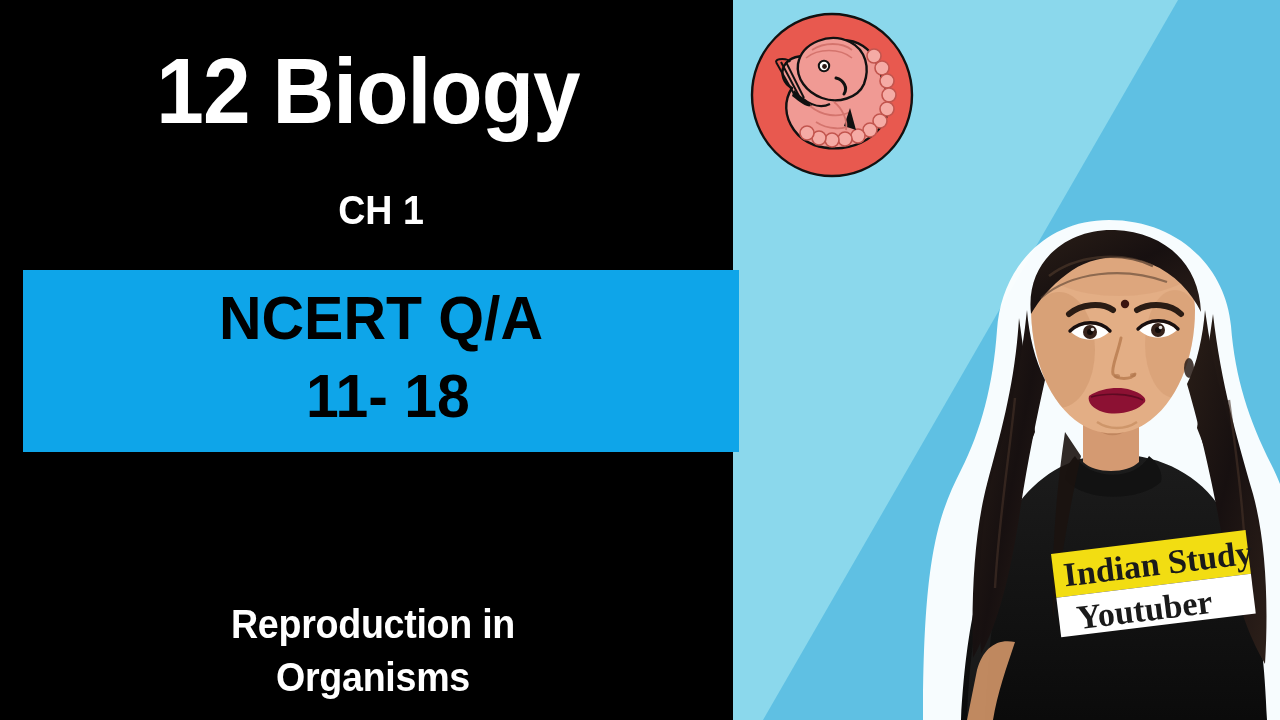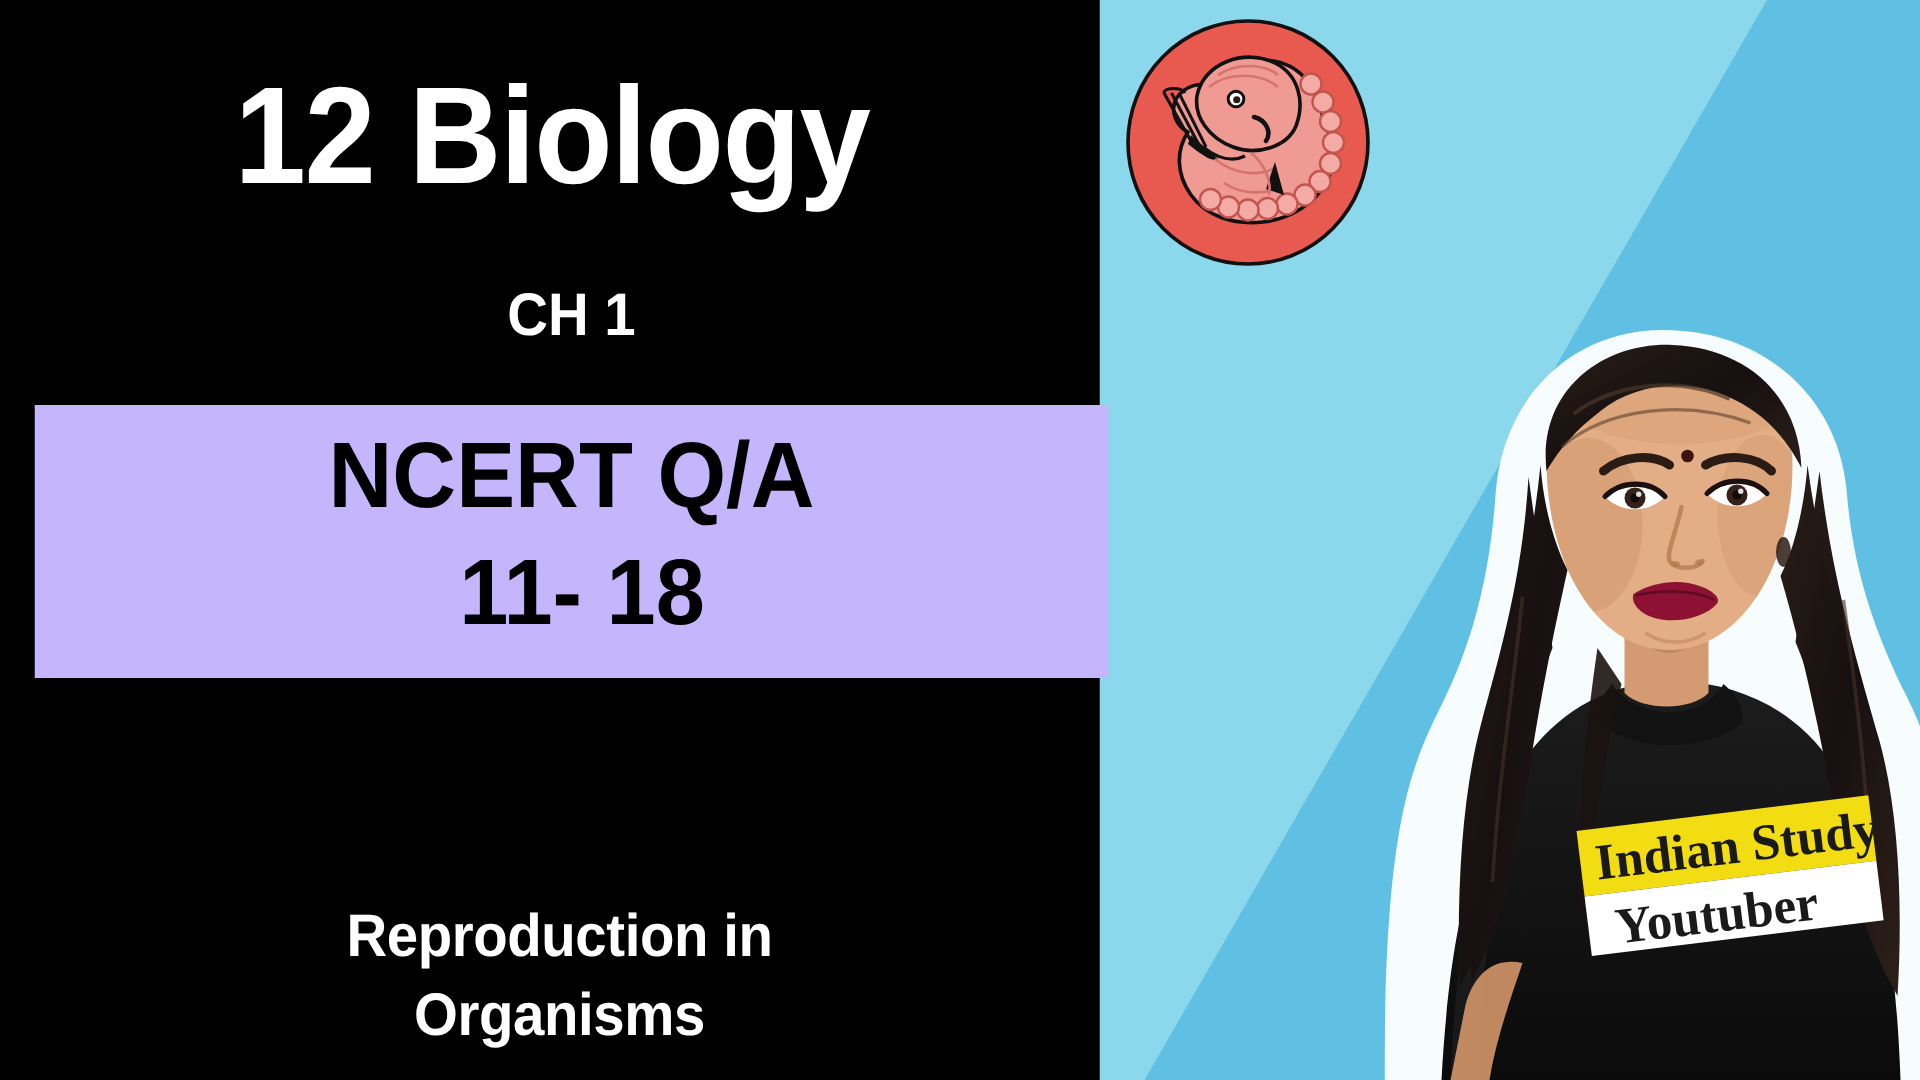--- a/index.html
+++ b/index.html
@@ -55,21 +55,21 @@
     line-height:1.1;
     letter-spacing:0px;
     transform:scaleX(0.94);
     transform-origin:center;
   }
 
   
   .banner {
     position:absolute; left:0; top:270px;
     width:716px; height:182px;
-    background:#c4b5fd;
+    background:#0ea5e9;
     z-index:3;
   }
   .banner-line1 {
     position:absolute; left:0; top:14px; width:716px;
     text-align:center;
     color:#000000;
     font-size:62px;
     font-weight:700;
     line-height:1.1;
     letter-spacing:0px;

